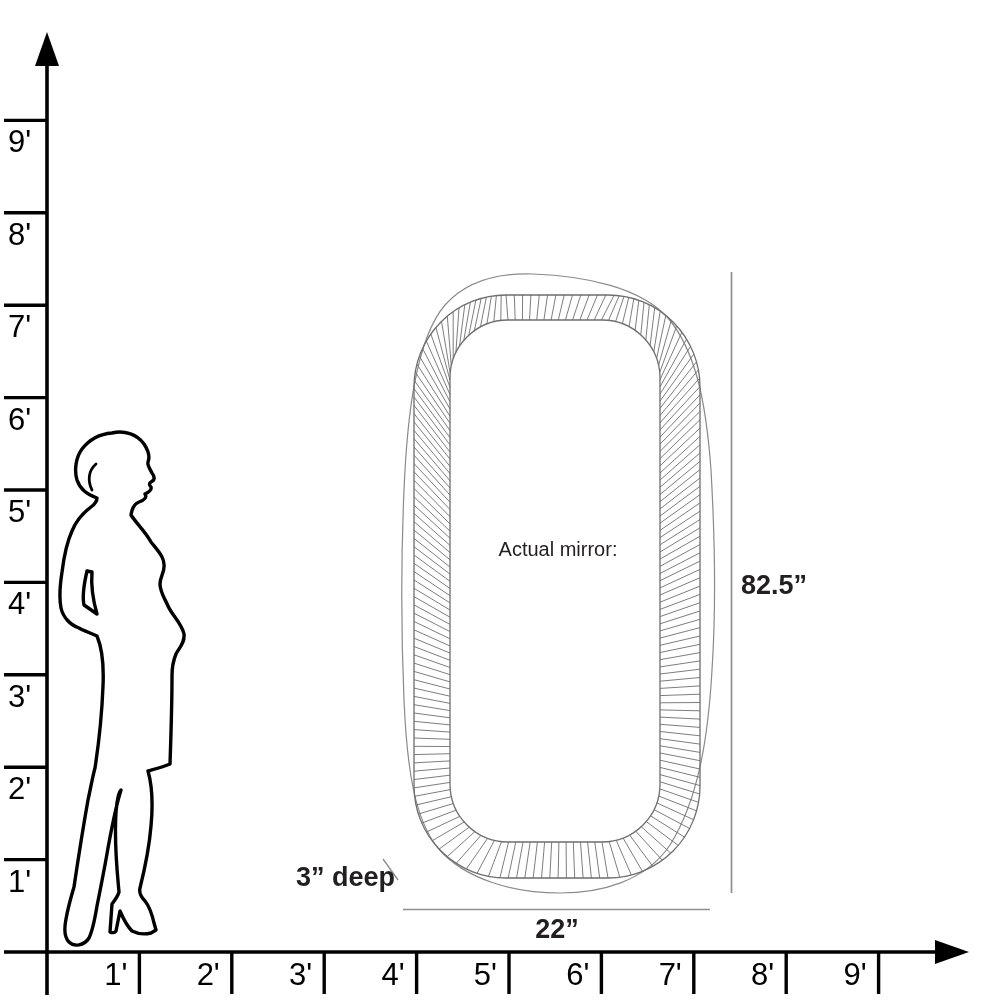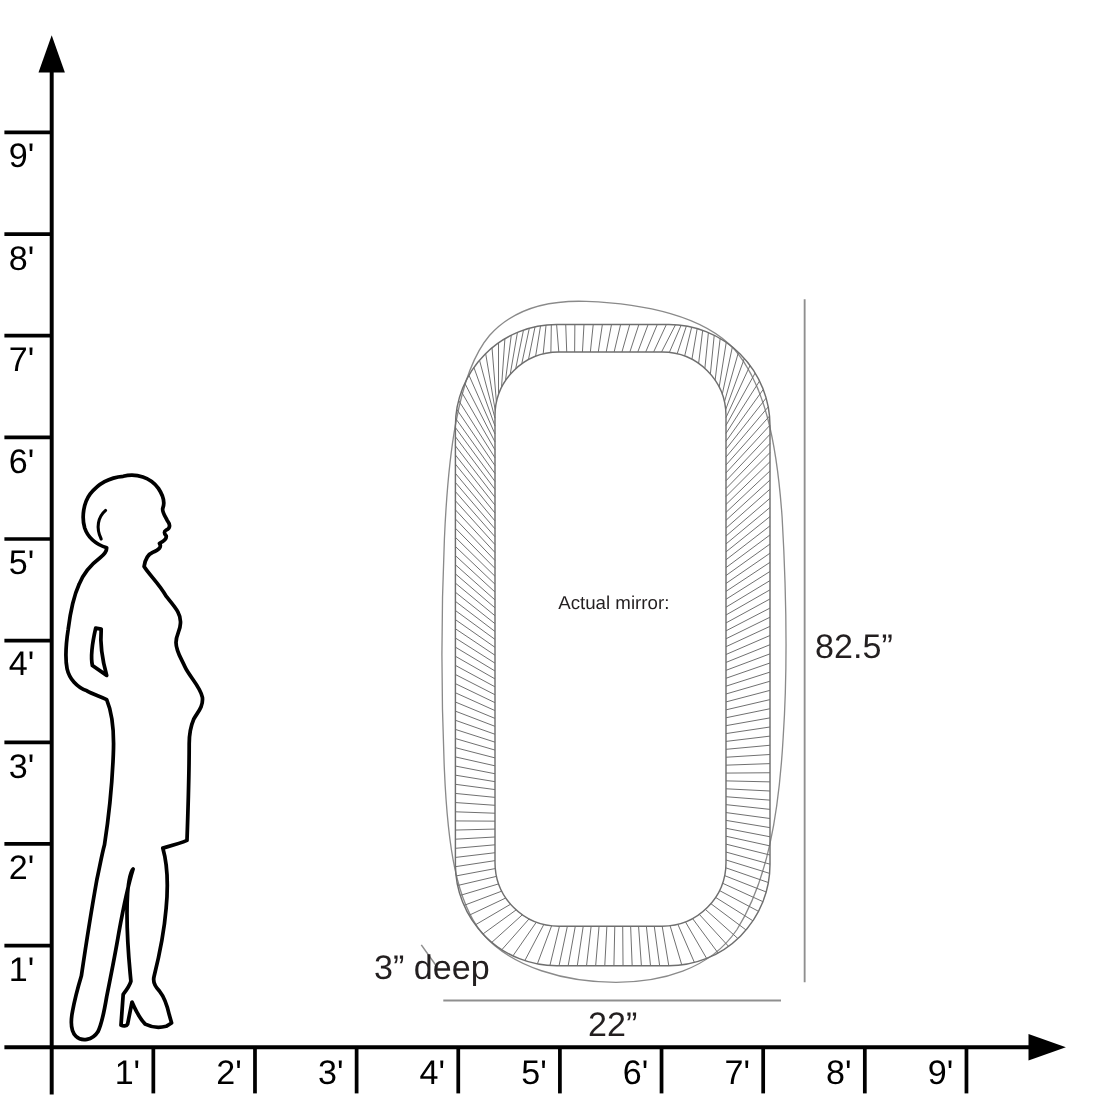--- a/index.html
+++ b/index.html
@@ -7,30 +7,31 @@
     position:relative;width:1000px;height:1000px;background:#fff;
     font-family:"Liberation Sans", sans-serif;overflow:hidden;
   }
   .canvas svg{position:absolute;left:0;top:0;}
   .axis-label{
     position:absolute;font-size:31px;line-height:1;color:var(--axis,#000);
     white-space:nowrap;
   }
   .h-axis-label{width:50px;text-align:right;}
   .dim-label{
-    position:absolute;font-size:31px;line-height:1.1;color:var(--text,#231f20);
+    position:absolute;font-size:27px;line-height:1.1;color:var(--text,#231f20);
     white-space:nowrap;
+    font-weight:bold;
   }
   .mirror-label{
     position:absolute;left:438px;top:536px;width:240px;text-align:center;
-    font-size:17px;line-height:26px;color:var(--text,#231f20);
+    font-size:20px;line-height:26px;color:var(--text,#231f20);
   }
   .width-label{left:507px;top:915px;width:100px;text-align:center;}
   .height-label{left:741px;top:571px;}
-  .depth-label{left:296px;top:863px;width:82px;text-align:right;margin-left:44px;}
+  .depth-label{left:296px;top:863px;width:82px;text-align:right;}
 </style>
 </head>
 <body>
 
 <div class="canvas">
 
   <svg id="diagram" width="1000" height="1000" viewBox="0 0 1000 1000">
 
     <g id="axes">
       <line x1="47" y1="995" x2="47" y2="60" stroke="var(--axis,#000)" stroke-width="3.6"></line>

